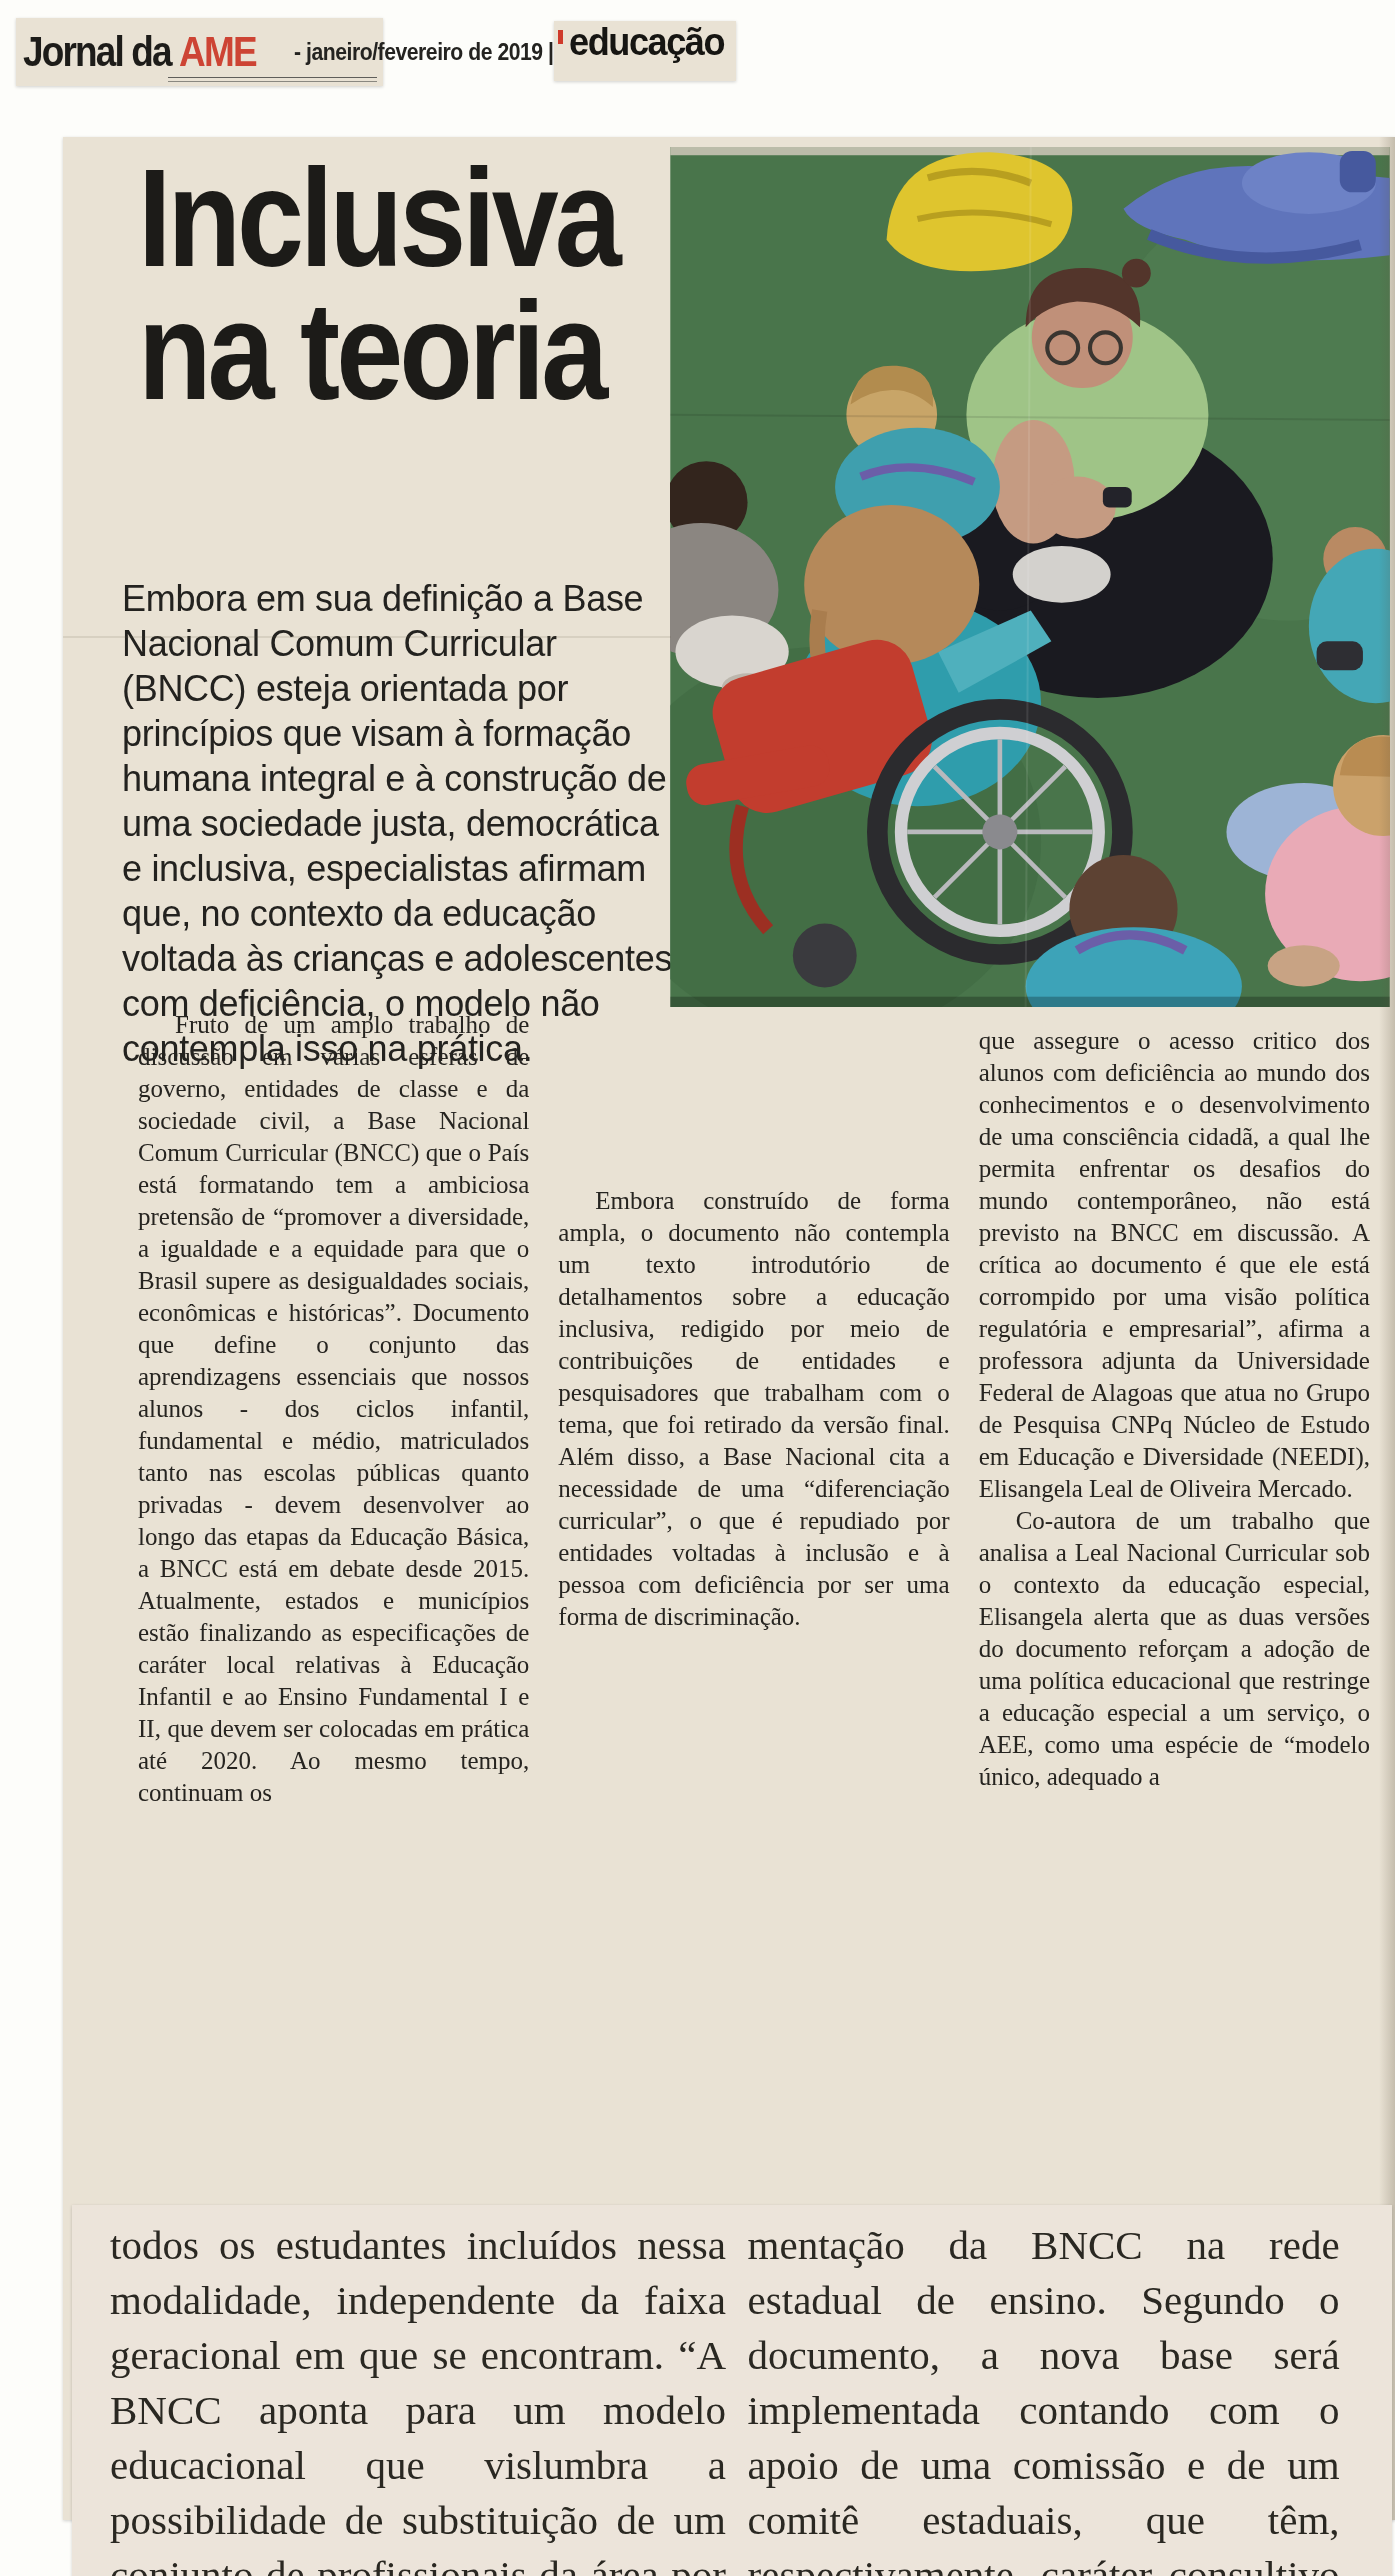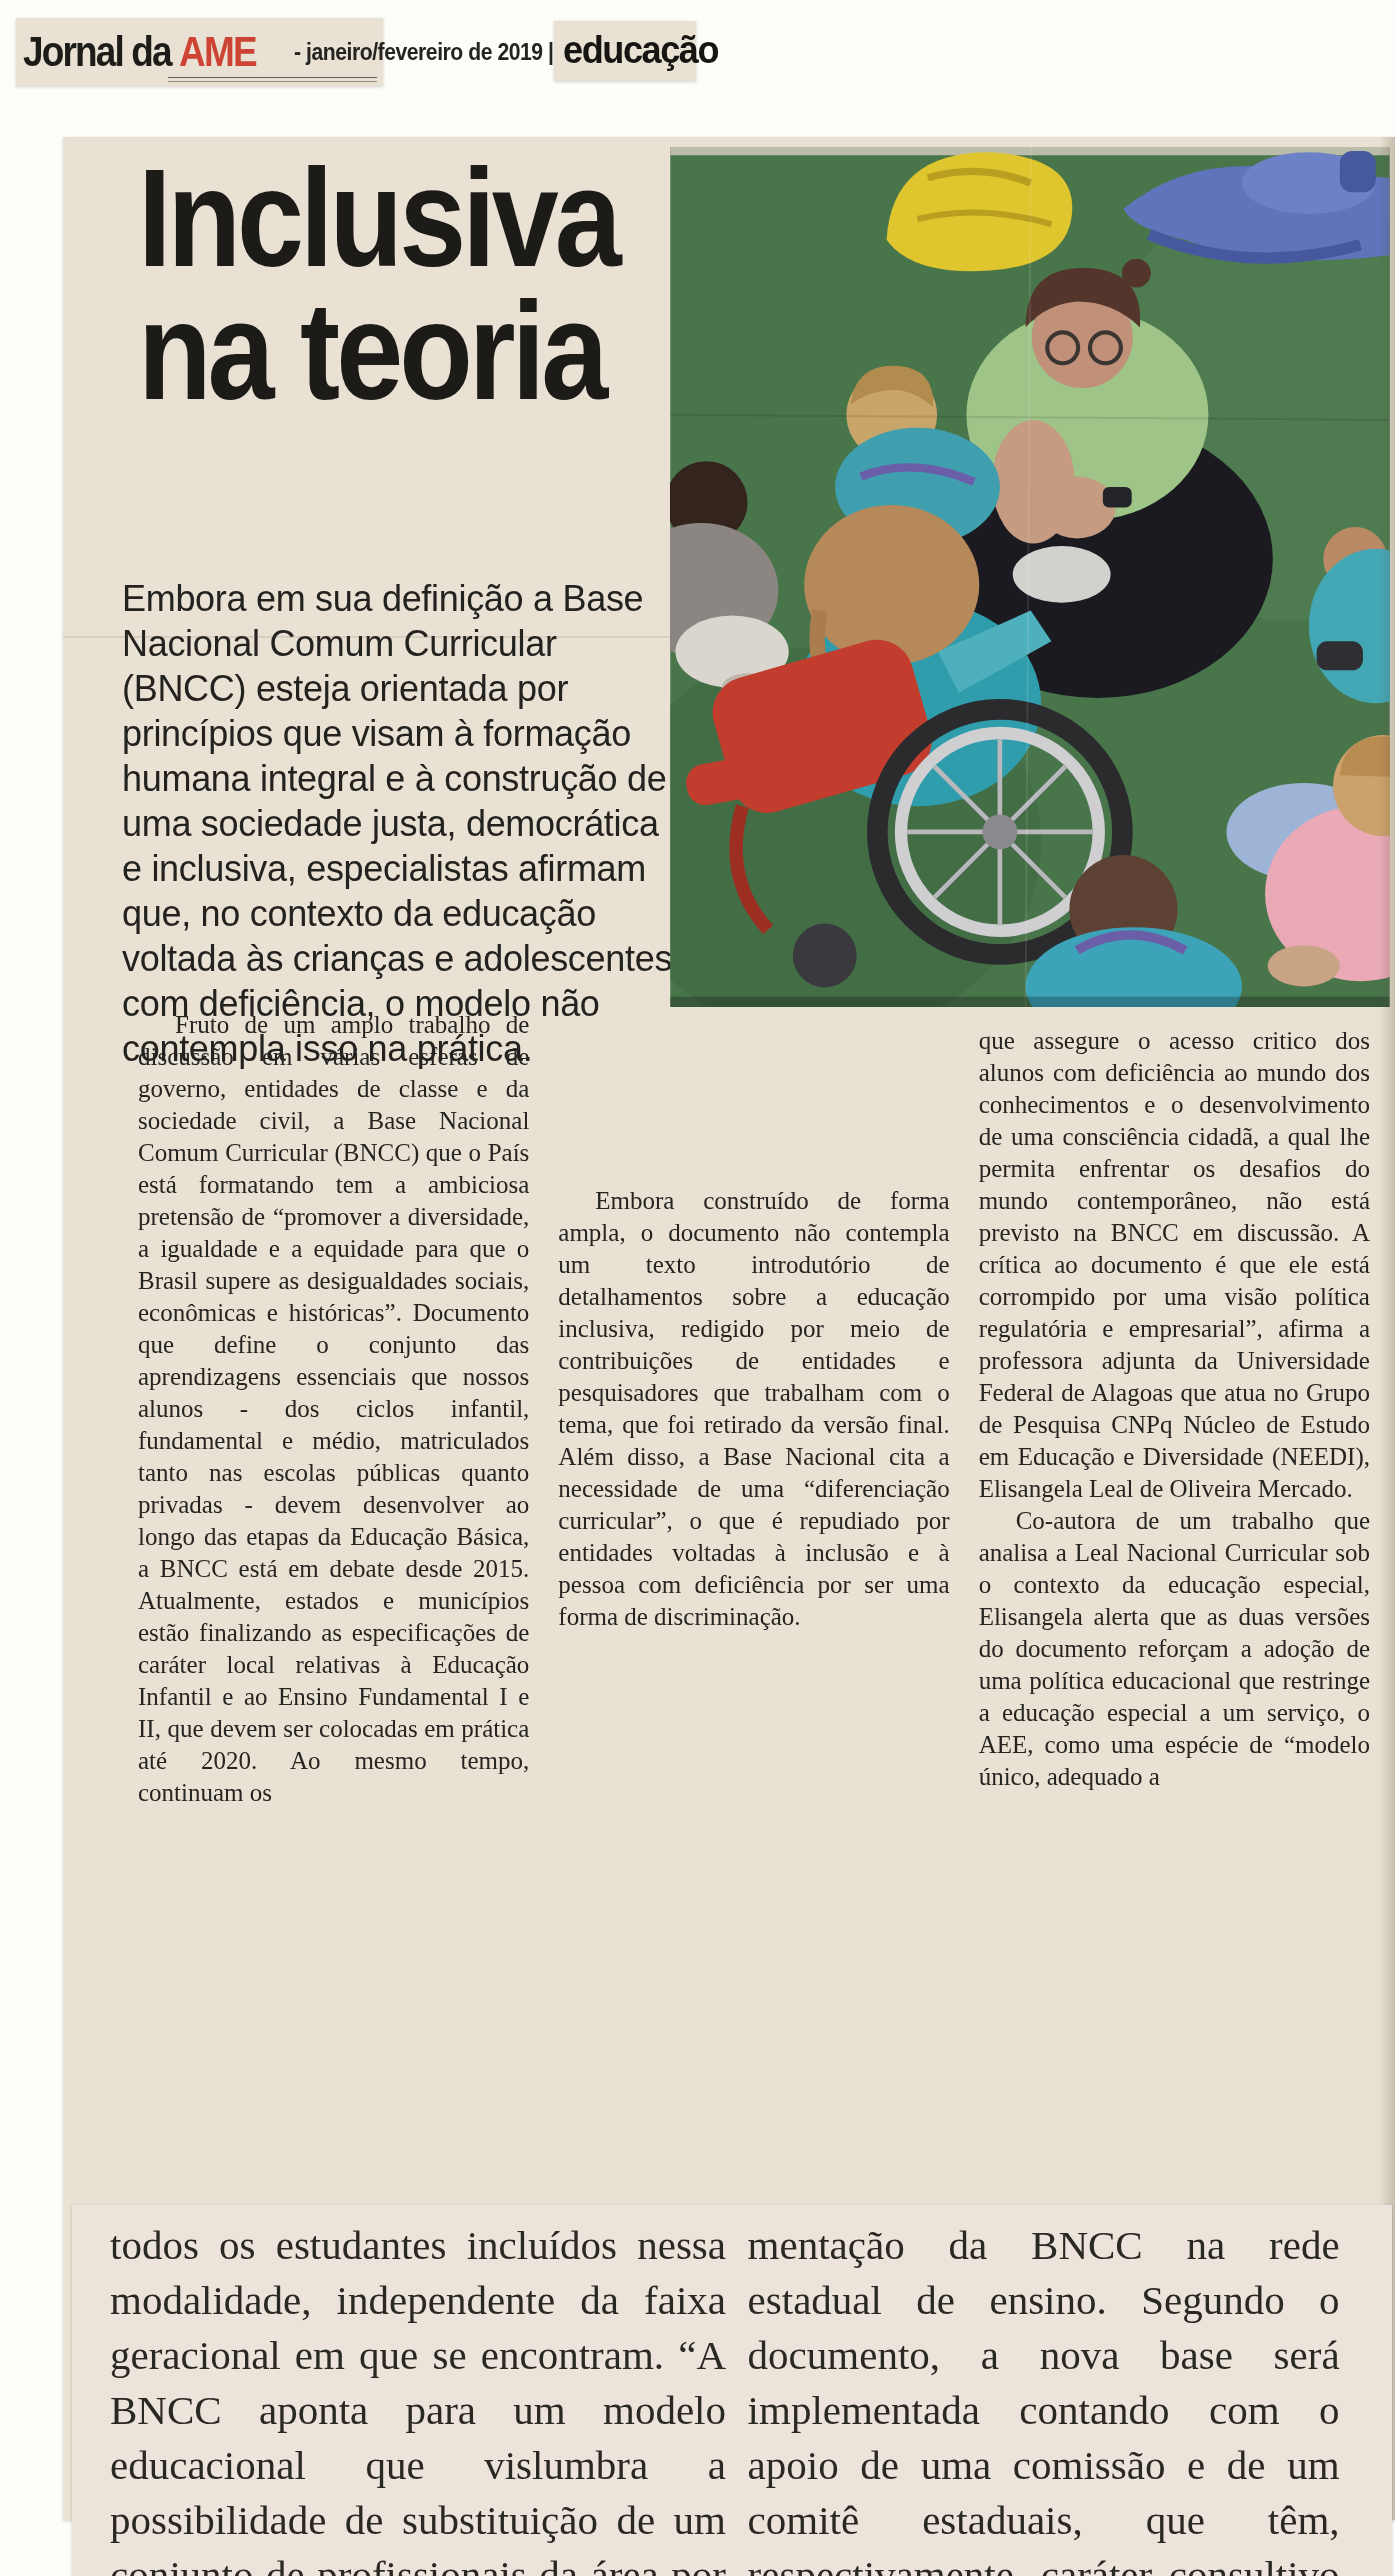--- a/index.html
+++ b/index.html
@@ -12,21 +12,21 @@
   #masthead .jd{font-size:42px;font-weight:700;letter-spacing:-2.1px;color:#1d1c19;
                 transform:scaleX(.88);transform-origin:left center;white-space:nowrap;}
   #masthead .ame{color:#cd4434;}
   #masthead .date{font-size:23px;font-weight:600;color:#242320;letter-spacing:-0.5px;
                   margin-left:-3.1px;white-space:nowrap;transform:scaleX(.92);transform-origin:left center;}
   #masthead .pnum{font-size:68px;font-weight:700;color:#ce3d2c;margin-left:13.4px;line-height:1;
                   transform:translateY(-4.1px);}
   #masthead .rule{position:absolute;left:152px;right:5.2px;bottom:4.1px;height:2.6px;
                   border-top:1.5px solid #5f5e5a;border-bottom:0.5px solid #8a8880;}
   
-  #section-label{left:554px;top:20.6px;width:142px;height:60px;display:flex;align-items:center;
+  #section-label{left:554px;top:20.6px;width:182px;height:60px;display:flex;align-items:flex-start;
                  padding:0 4.1px;box-sizing:border-box;}
   #section-label .sq{width:24px;height:14.4px;background:#cf3a2b;margin-top:9.3px;}
   #section-label .txt{font-family:"Liberation Sans",sans-serif;font-weight:700;font-size:38px;
                       letter-spacing:-1.5px;color:#161512;margin-left:5.2px;transform:scaleX(.95);
                       transform-origin:left center;}
   
   #article{left:63px;top:137px;width:1333px;height:2383px;}
   #headline{position:absolute;left:75px;top:14.4px;font-family:"Liberation Sans",sans-serif;
             font-weight:700;font-size:140px;line-height:.95;letter-spacing:-4.6px;color:#1c1b18;
             transform:scaleX(.86);transform-origin:left top;white-space:nowrap;}

